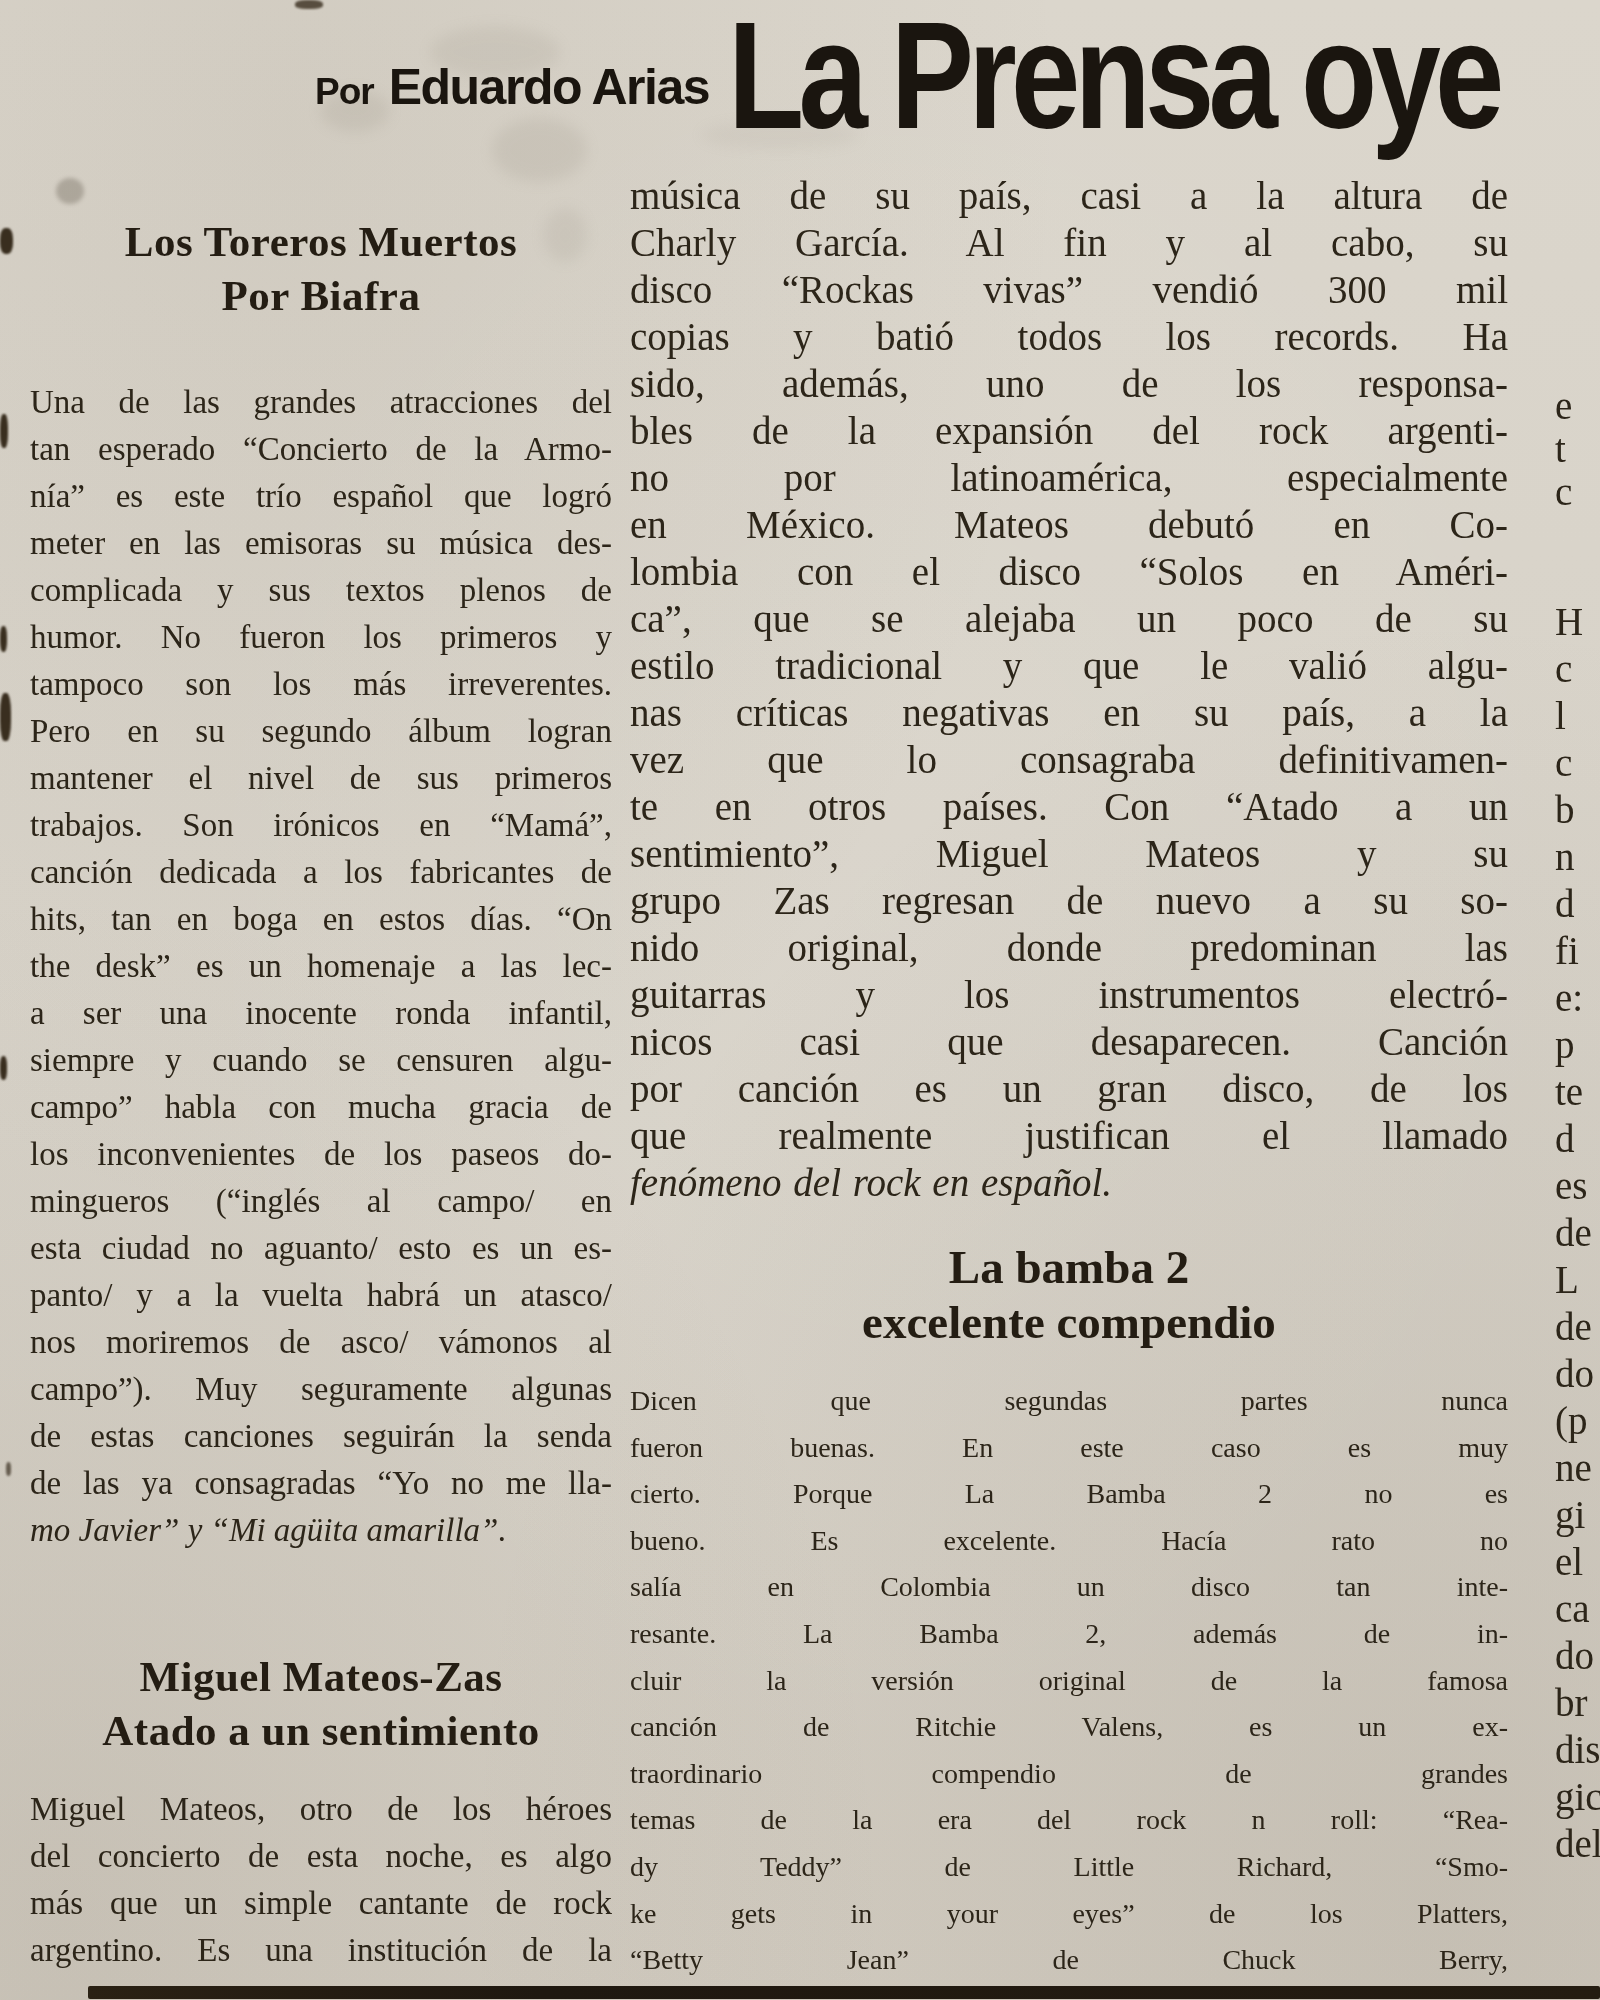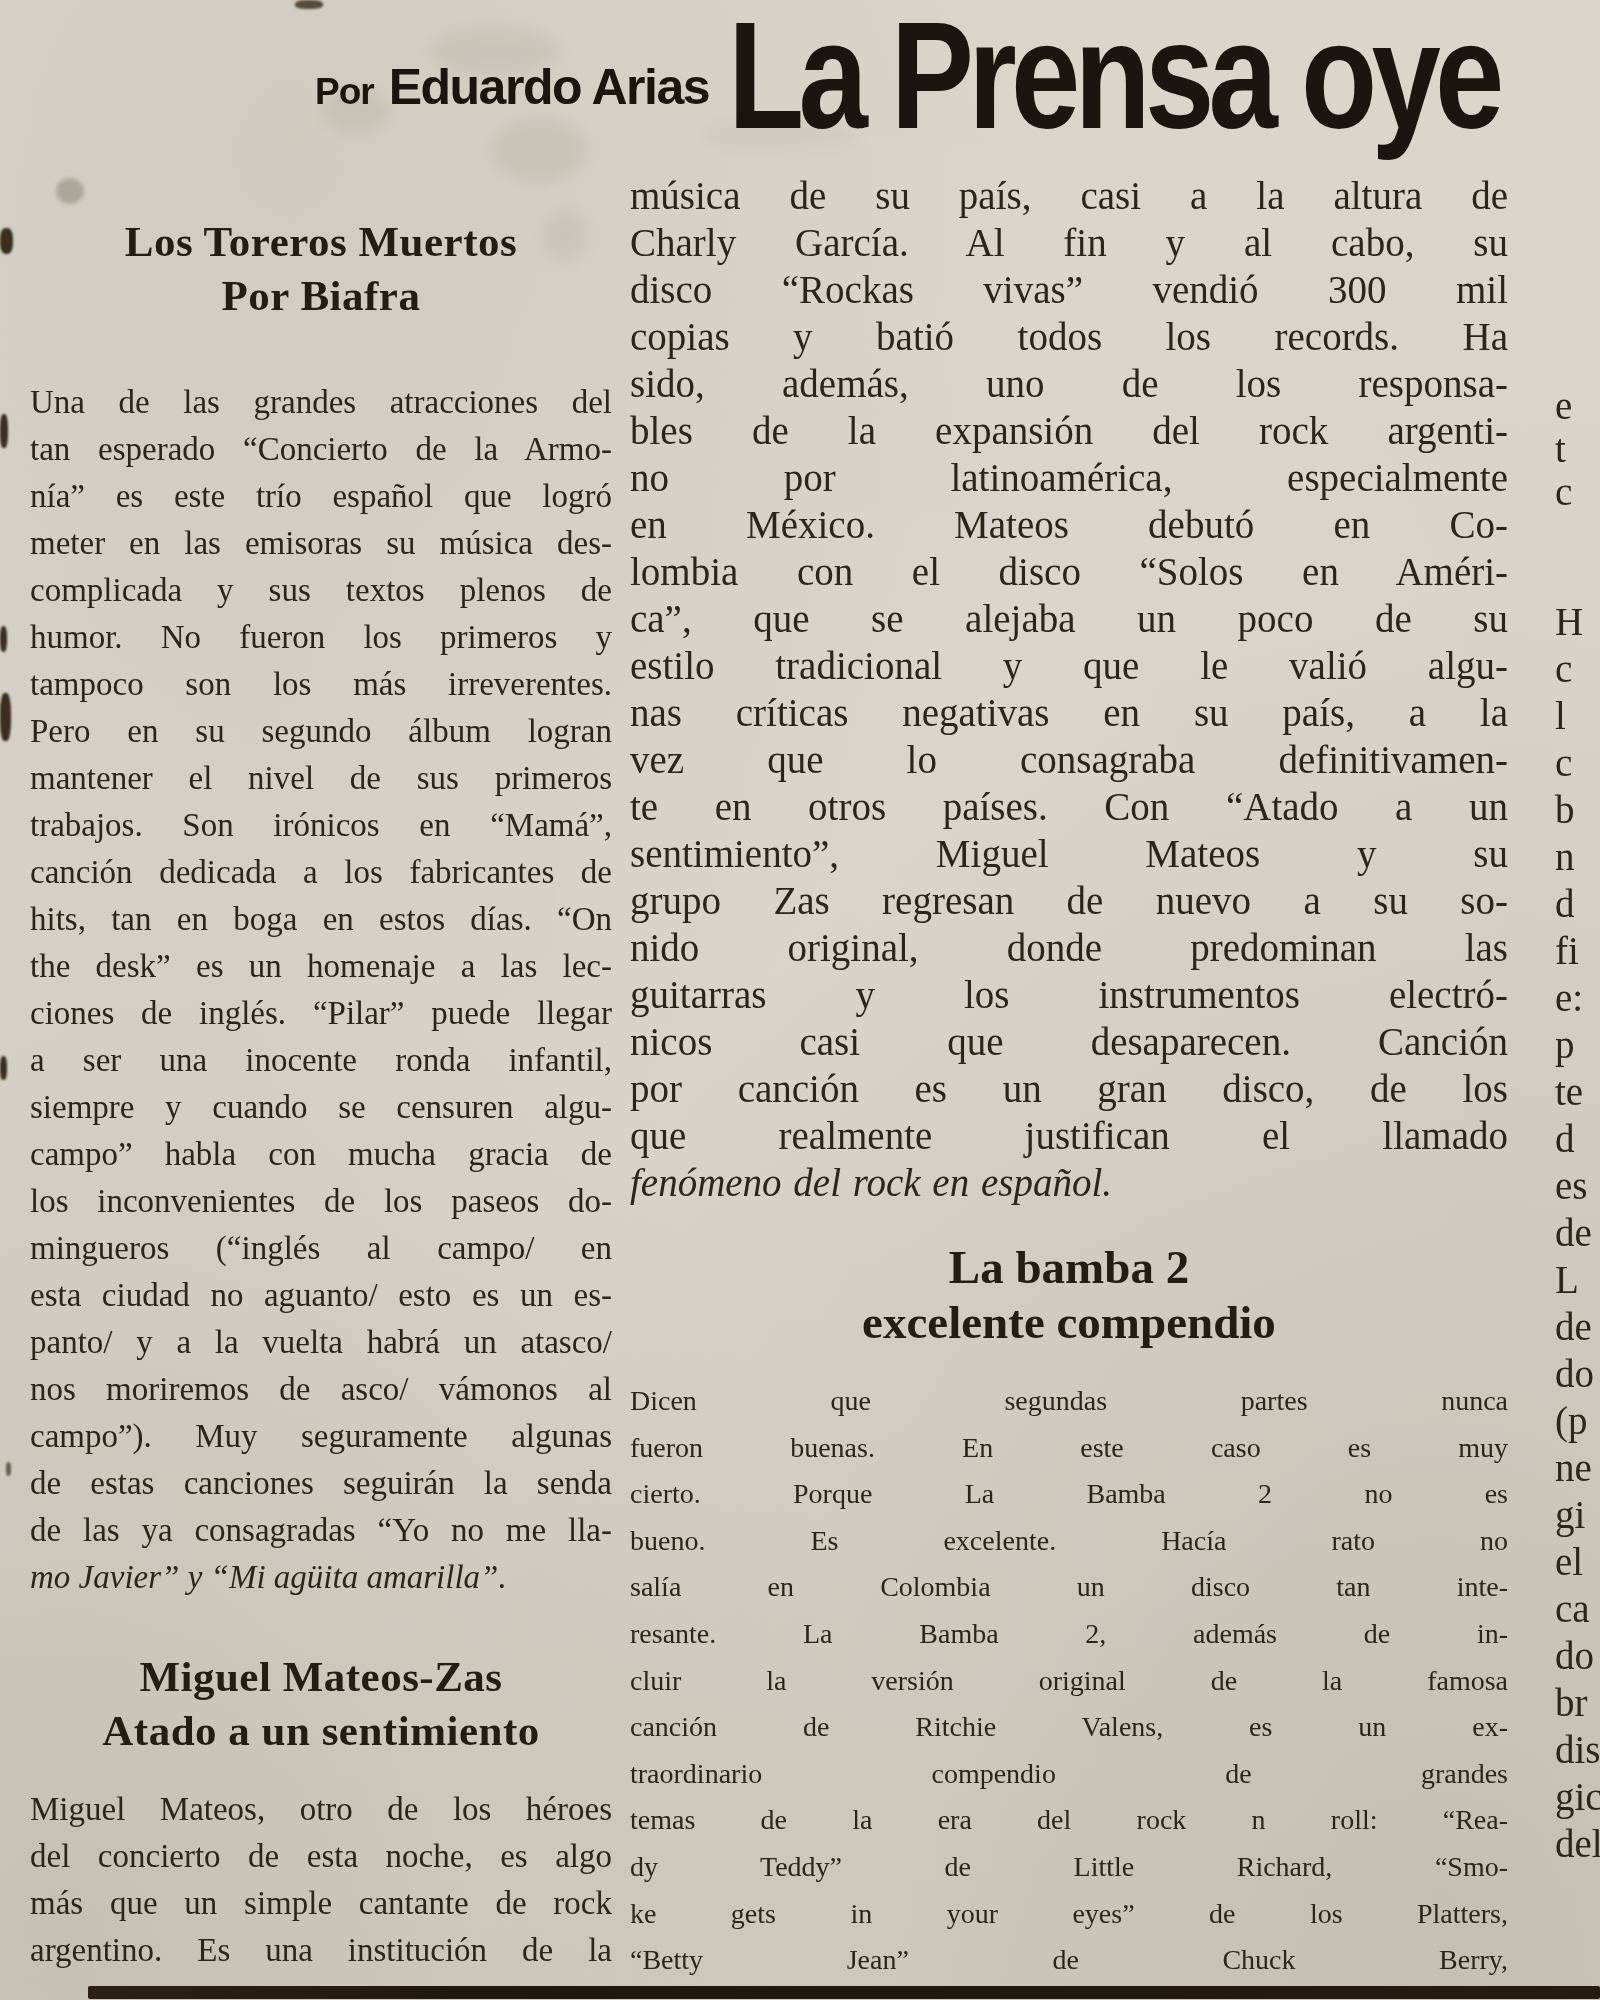--- a/index.html
+++ b/index.html
@@ -115,21 +115,20 @@
         <div class="ln">meter en las emisoras su música des-</div>
         <div class="ln">complicada y sus textos plenos de</div>
         <div class="ln">humor. No fueron los primeros y</div>
         <div class="ln">tampoco son los más irreverentes.</div>
         <div class="ln">Pero en su segundo álbum logran</div>
         <div class="ln">mantener el nivel de sus primeros</div>
         <div class="ln">trabajos. Son irónicos en “Mamá”,</div>
         <div class="ln">canción dedicada a los fabricantes de</div>
         <div class="ln">hits, tan en boga en estos días. “On</div>
         <div class="ln">the desk” es un homenaje a las lec-</div>
-        <div class="ln">ciones de inglés. “Pilar” puede llegar</div>
         <div class="ln">a ser una inocente ronda infantil,</div>
         <div class="ln">siempre y cuando se censuren algu-</div>
         <div class="ln">campo” habla con mucha gracia de</div>
         <div class="ln">los inconvenientes de los paseos do-</div>
         <div class="ln">mingueros (“inglés al campo/ en</div>
         <div class="ln">esta ciudad no aguanto/ esto es un es-</div>
         <div class="ln">panto/ y a la vuelta habrá un atasco/</div>
         <div class="ln">nos moriremos de asco/ vámonos al</div>
         <div class="ln">campo”). Muy seguramente algunas</div>
         <div class="ln">de estas canciones seguirán la senda</div>

